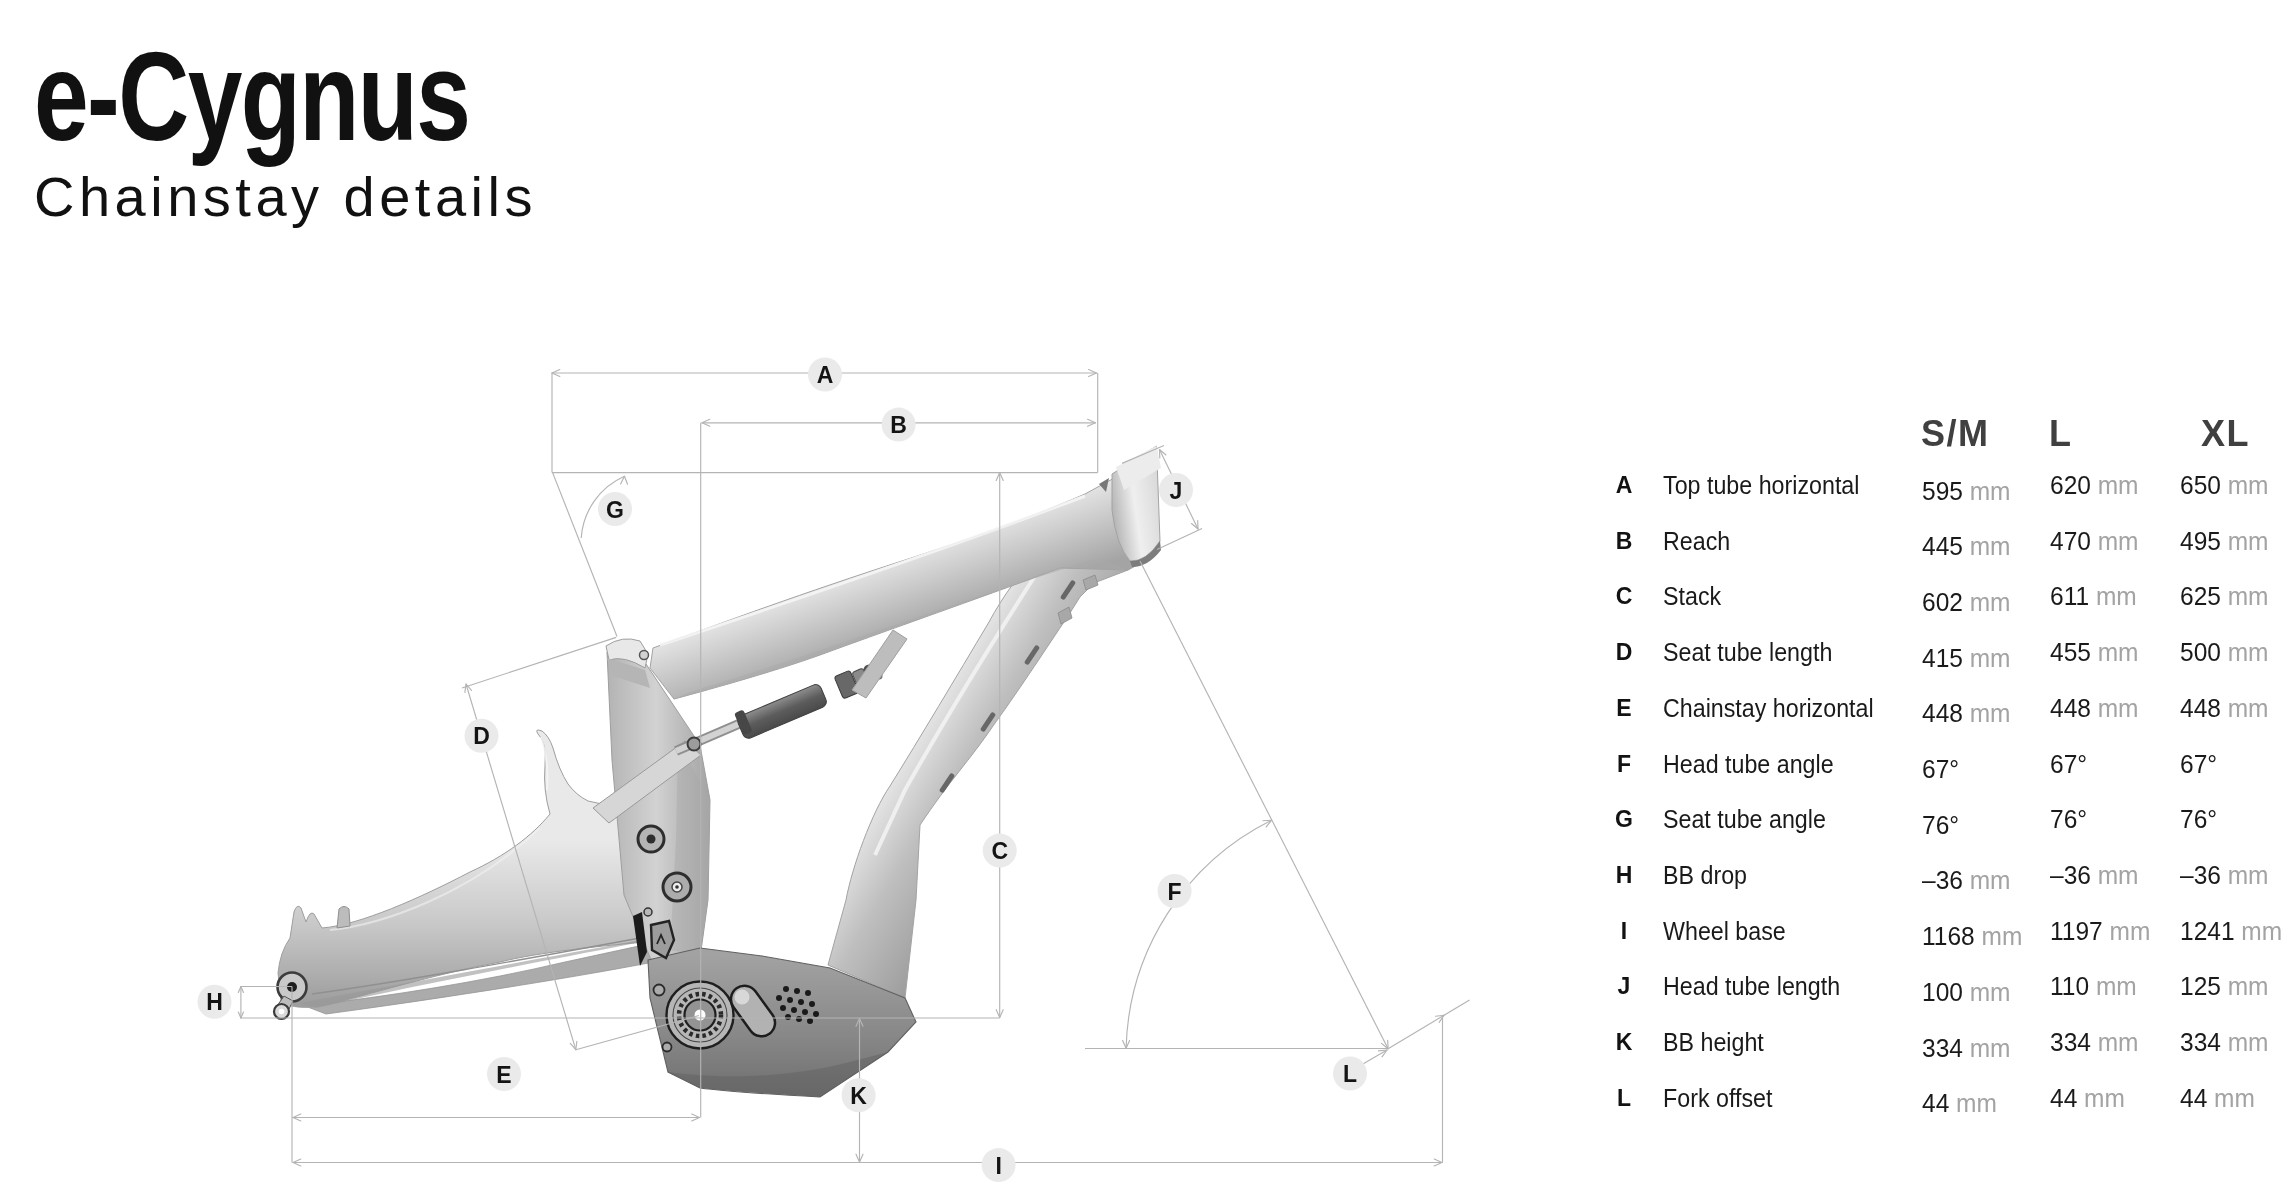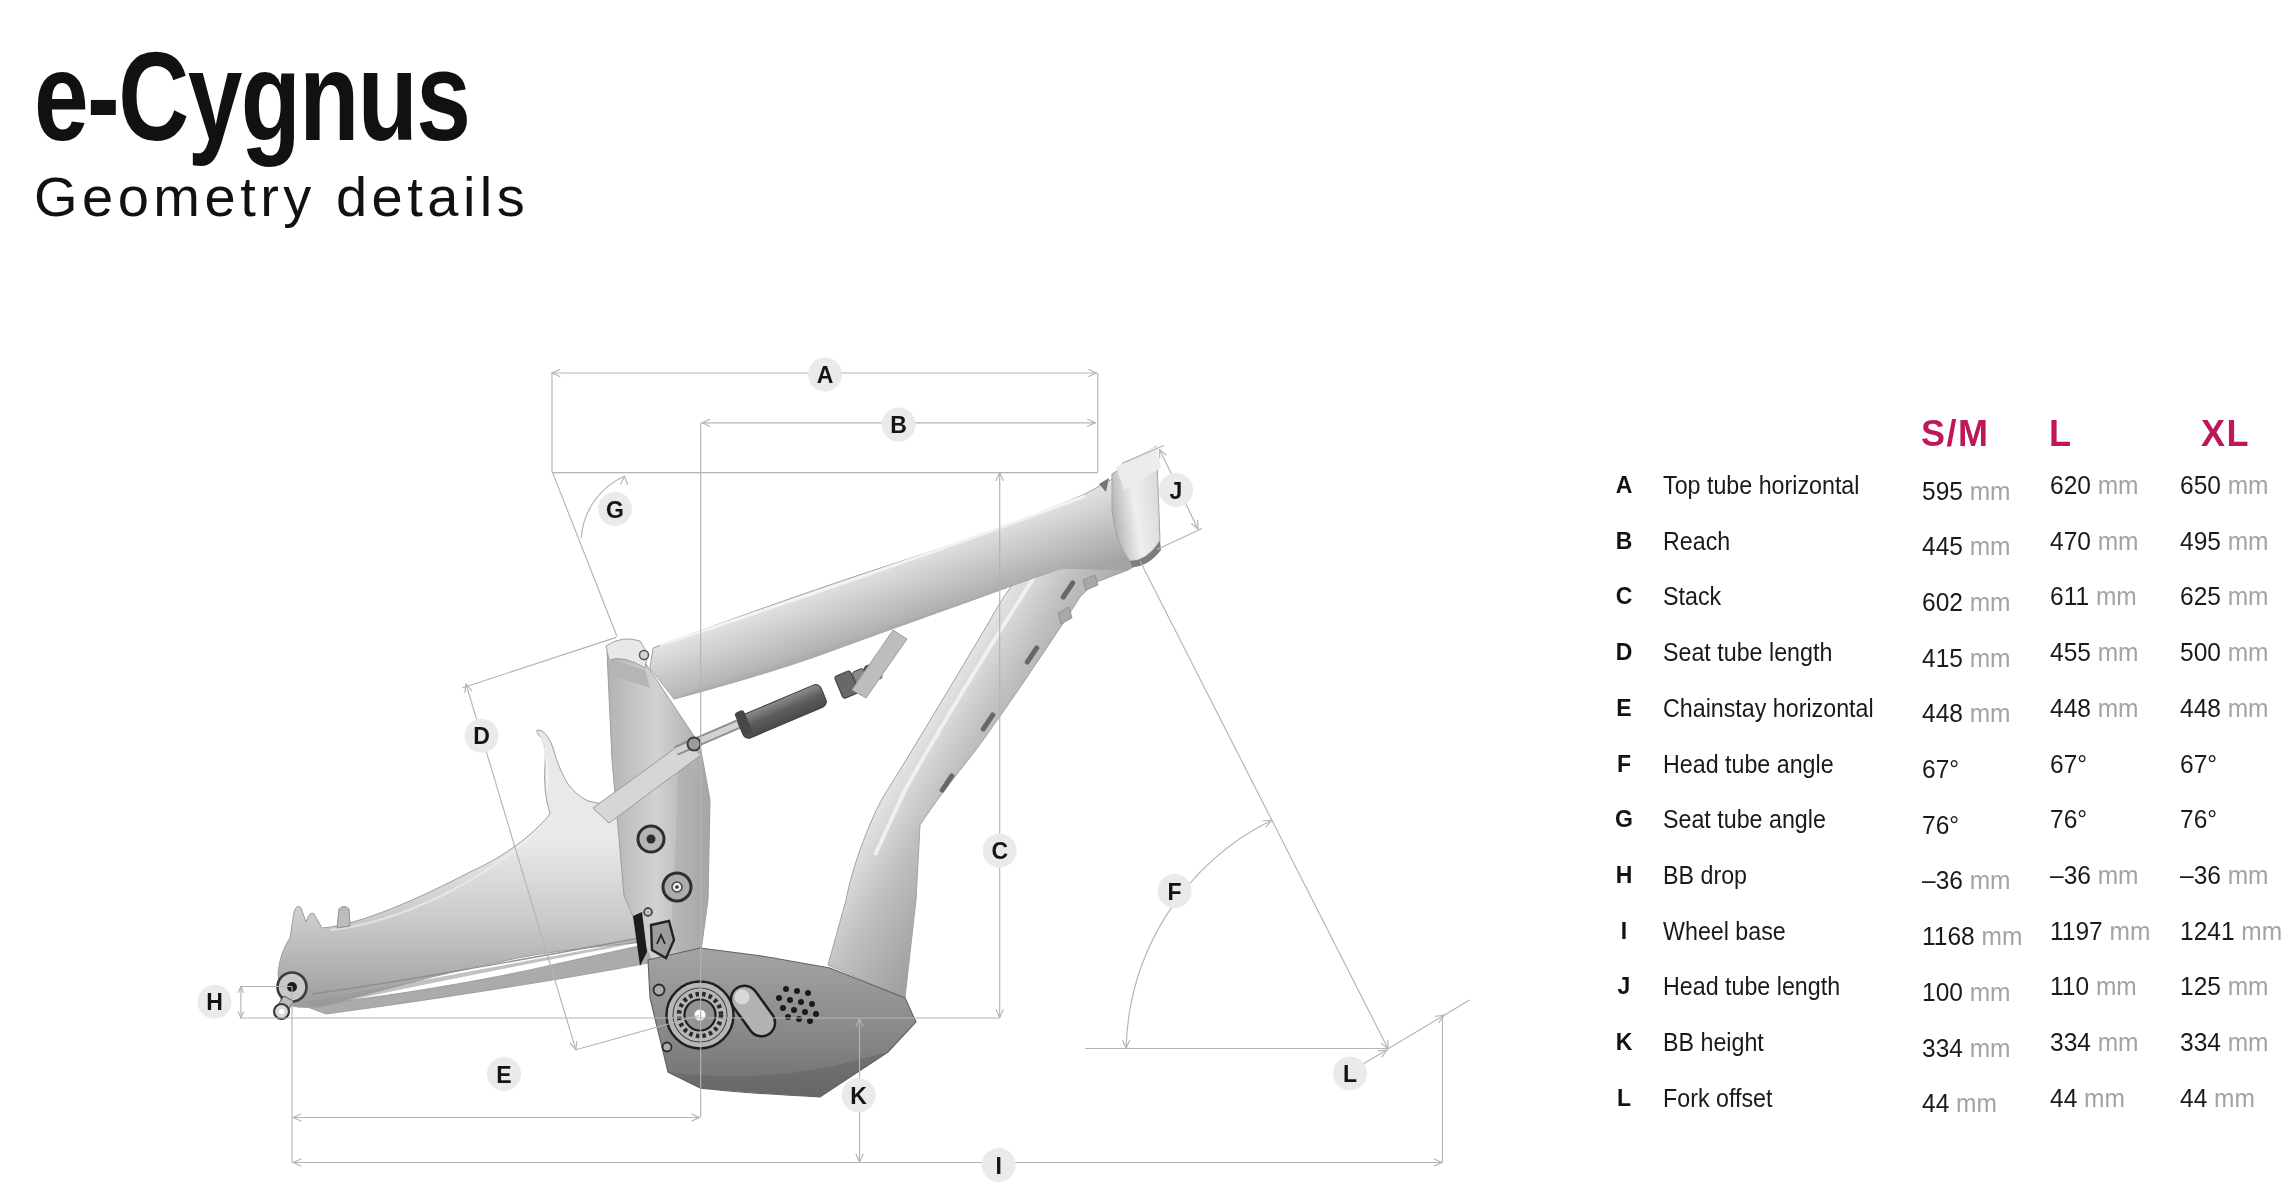--- a/index.html
+++ b/index.html
@@ -2,31 +2,31 @@
 <html><head>
 <meta charset="utf-8">
 <style>
   html,body{margin:0;padding:0;background:#ffffff;}
   body{width:2292px;height:1184px;position:relative;overflow:hidden;
        font-family:"Liberation Sans", sans-serif;}
   .ttl{position:absolute;left:34px;top:24px;font-weight:bold;font-size:126px;
        color:#111;letter-spacing:-2px;transform:scaleX(0.78);transform-origin:left top;white-space:nowrap;}
   .sub{position:absolute;left:34px;top:164px;font-weight:400;font-size:56px;letter-spacing:4.5px;
        color:#111;transform-origin:left top;white-space:nowrap;}
-  .hdr{position:absolute;font-weight:bold;font-size:36px;letter-spacing:1.5px;color:#be185d;white-space:nowrap;}
+  .hdr{position:absolute;font-weight:bold;font-size:36px;letter-spacing:1.5px;color:#404040;white-space:nowrap;}
   .ltr{position:absolute;font-weight:bold;font-size:23px;color:#121212;text-align:center;width:30px;transform:translateY(-50%);}
   .lbl{position:absolute;font-size:25px;color:#1a1a1a;transform:translateY(-50%) scaleX(0.93);transform-origin:left center;white-space:nowrap;}
   .val{position:absolute;font-size:25px;color:#1a1a1a;transform:translateY(-50%) scaleX(0.98);transform-origin:left center;white-space:nowrap;}
   .val .u{color:#a3a3a3;}
   svg{position:absolute;left:0;top:0;}
 </style>
 </head>
 <body>
   <div class="ttl">e-Cygnus</div>
-  <div class="sub">Geometry details</div>
+  <div class="sub">Chainstay details</div>
 
   <svg id="art" width="2292" height="1184" viewBox="0 0 2292 1184">
 <defs>
 <linearGradient id="gBeam" gradientUnits="userSpaceOnUse" x1="450" y1="840" x2="450" y2="1005">
  <stop offset="0" stop-color="#e9e9e9"></stop>
         <stop offset="0.5" stop-color="#c9c9c9"></stop>
         <stop offset="1" stop-color="#9d9d9d"></stop>
 </linearGradient>
 <linearGradient id="gTop" gradientUnits="userSpaceOnUse" x1="870" y1="556" x2="900" y2="639">
  <stop offset="0" stop-color="#ededed"></stop>

